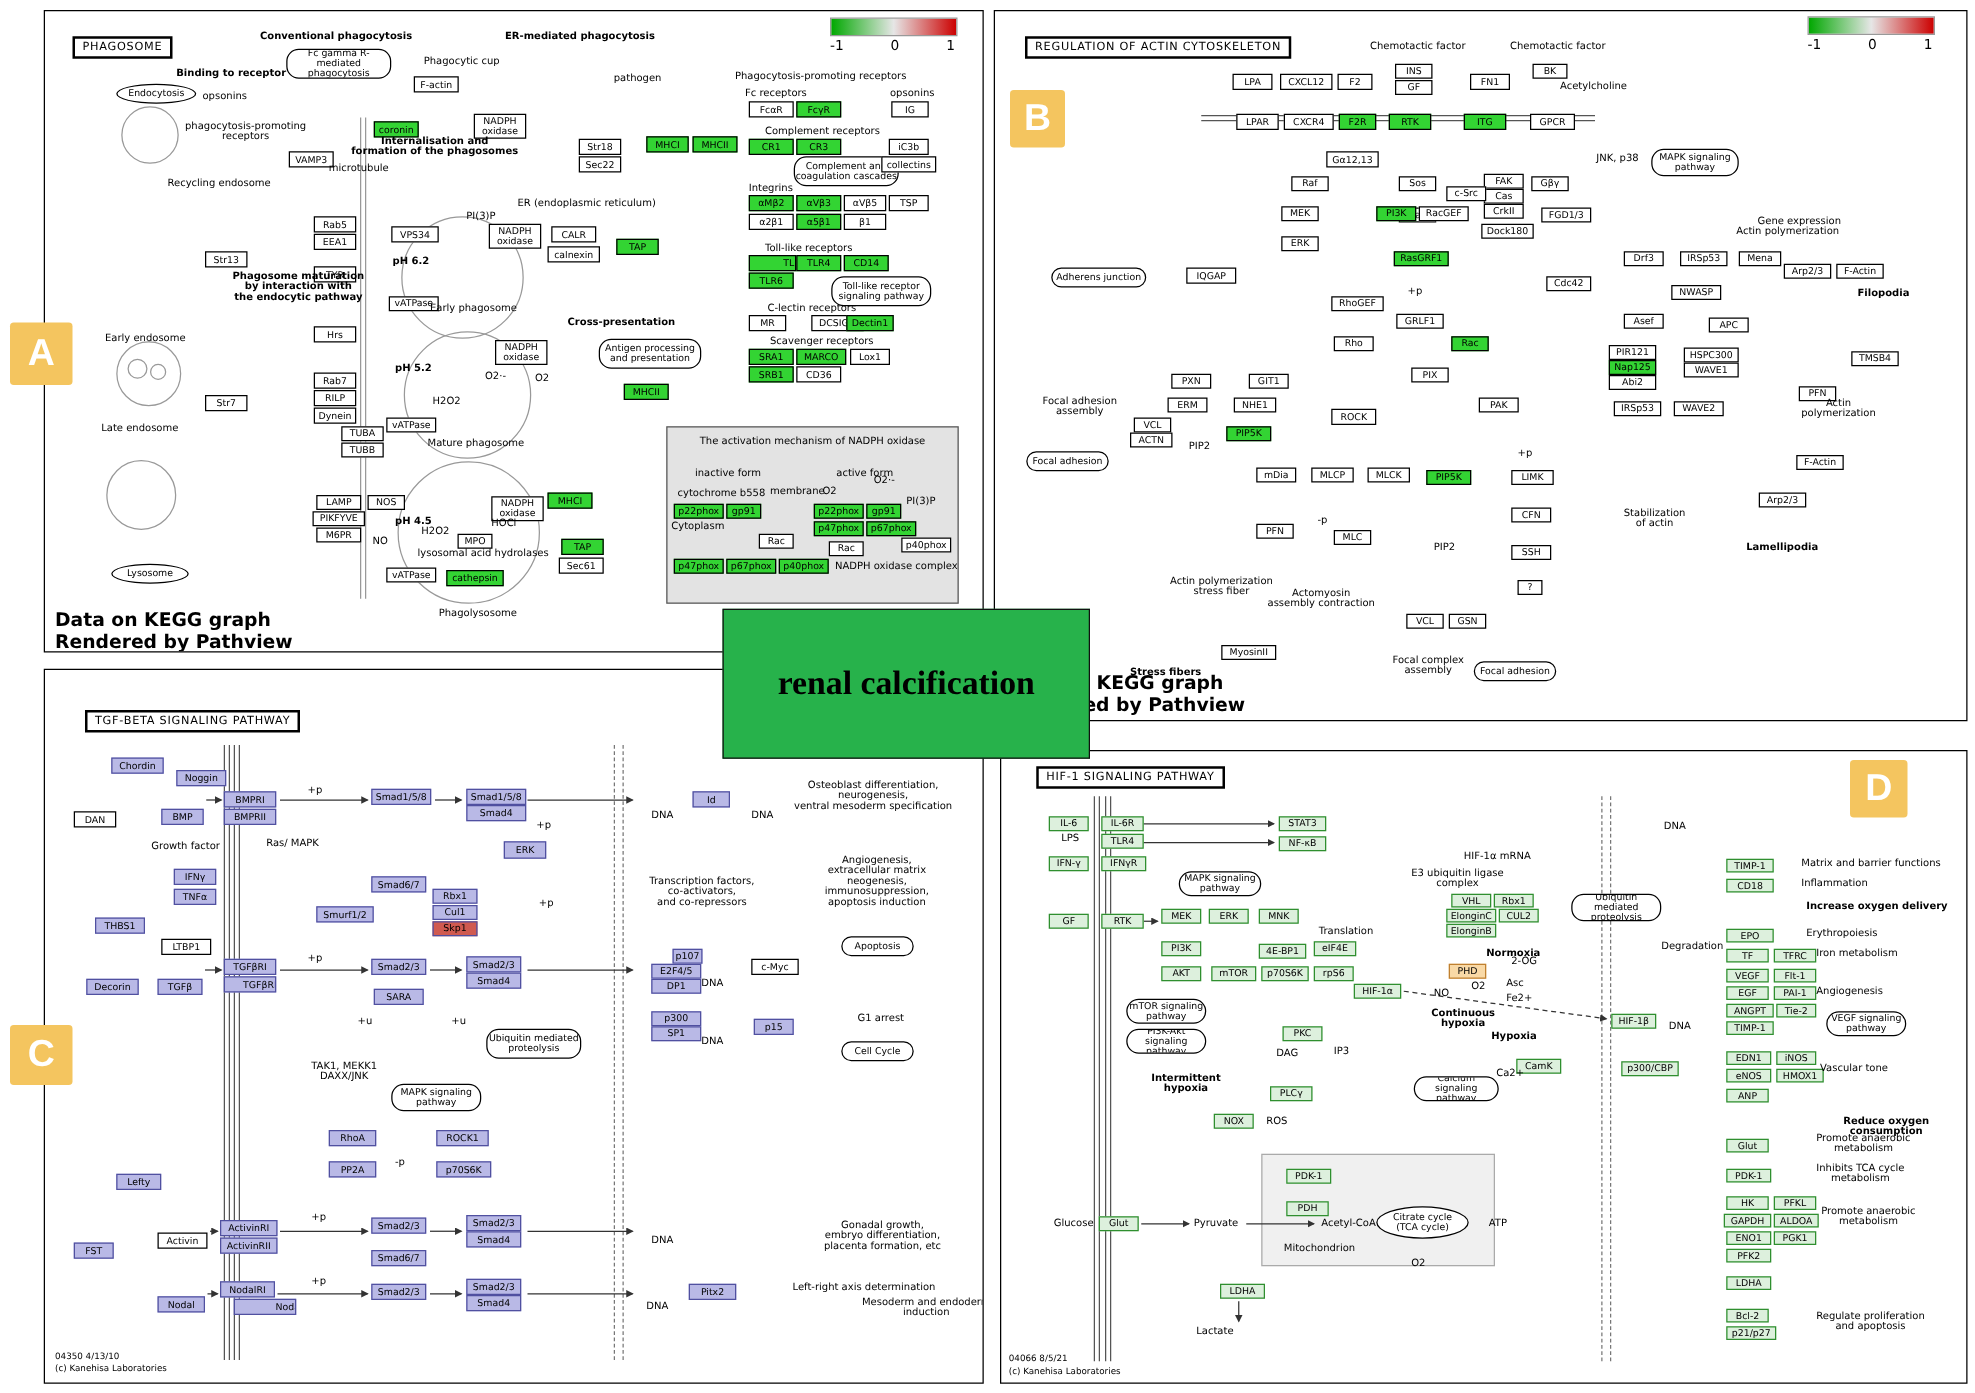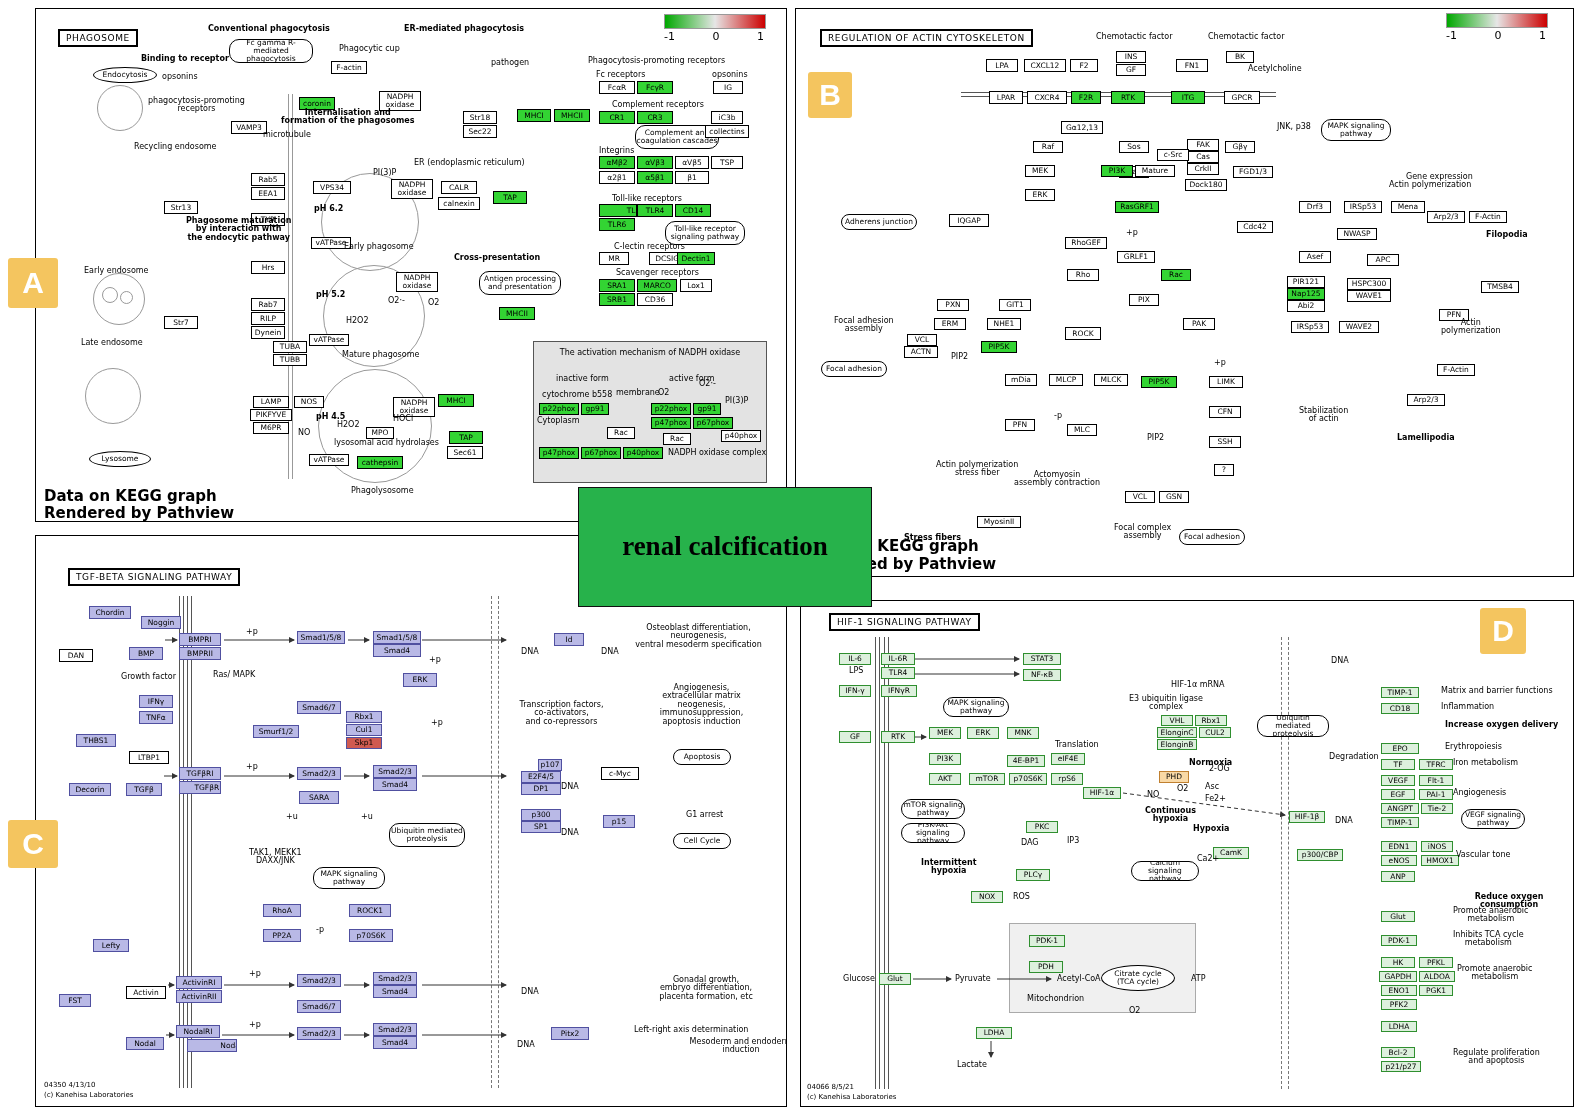--- a/index.html
+++ b/index.html
@@ -265,21 +265,21 @@
         <div class="node box" style="left: 391px; top: 130px; width: 32px; height: 12px;">FAK</div>
         <div class="node box" style="left: 391px; top: 142px; width: 32px; height: 12px;">Cas</div>
         <div class="node box" style="left: 391px; top: 154px; width: 32px; height: 12px;">CrkII</div>
         <div class="node box" style="left: 429px; top: 132px; width: 30px; height: 12px;">Gβγ</div>
         <div class="node box" style="left: 229px; top: 156px; width: 30px; height: 12px;">MEK</div>
         <div class="node box" style="left: 323px; top: 157px; width: 30px; height: 12px;">Ras</div>
         <div class="node box" style="left: 361px; top: 140px; width: 32px; height: 12px;">c-Src</div>
         <div class="node box" style="left: 437px; top: 157px; width: 40px; height: 12px;">FGD1/3</div>
         <div class="node box" style="left: 229px; top: 180px; width: 30px; height: 12px;">ERK</div>
         <div class="node green" style="left: 305px; top: 156px; width: 32px; height: 12px;">PI3K</div>
-        <div class="node box" style="left: 339px; top: 156px; width: 40px; height: 12px;">Mature</div>
+        <div class="node box" style="left: 339px; top: 156px; width: 40px; height: 12px;">RacGEF</div>
         <div class="node box" style="left: 389px; top: 170px; width: 42px; height: 12px;">Dock180</div>
         <div class="node green" style="left: 319px; top: 192px; width: 44px; height: 12px;">RasGRF1</div>
         <div class="node box" style="left: 441px; top: 212px; width: 36px; height: 12px;">Cdc42</div>
         <div class="node round" style="left: 45px; top: 205px; width: 76px; height: 16px;">Adherens junction</div>
         <div class="node box" style="left: 153px; top: 205px; width: 40px; height: 13px;">IQGAP</div>
         <div class="node box" style="left: 269px; top: 228px; width: 42px; height: 12px;">RhoGEF</div>
         <div class="node box" style="left: 321px; top: 242px; width: 38px; height: 12px;">GRLF1</div>
         <div class="node box" style="left: 271px; top: 260px; width: 32px; height: 12px;">Rho</div>
         <div class="node green" style="left: 365px; top: 260px; width: 30px; height: 12px;">Rac</div>
         <div class="node box" style="left: 333px; top: 285px; width: 30px; height: 12px;">PIX</div>

